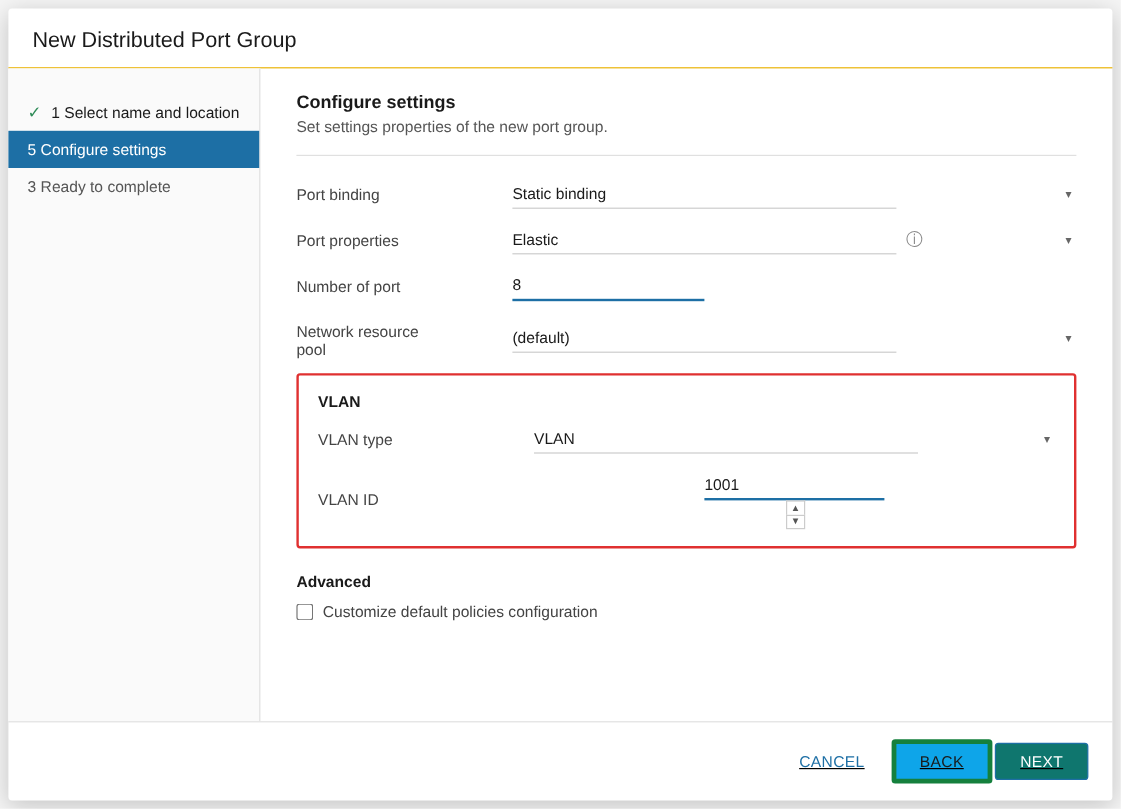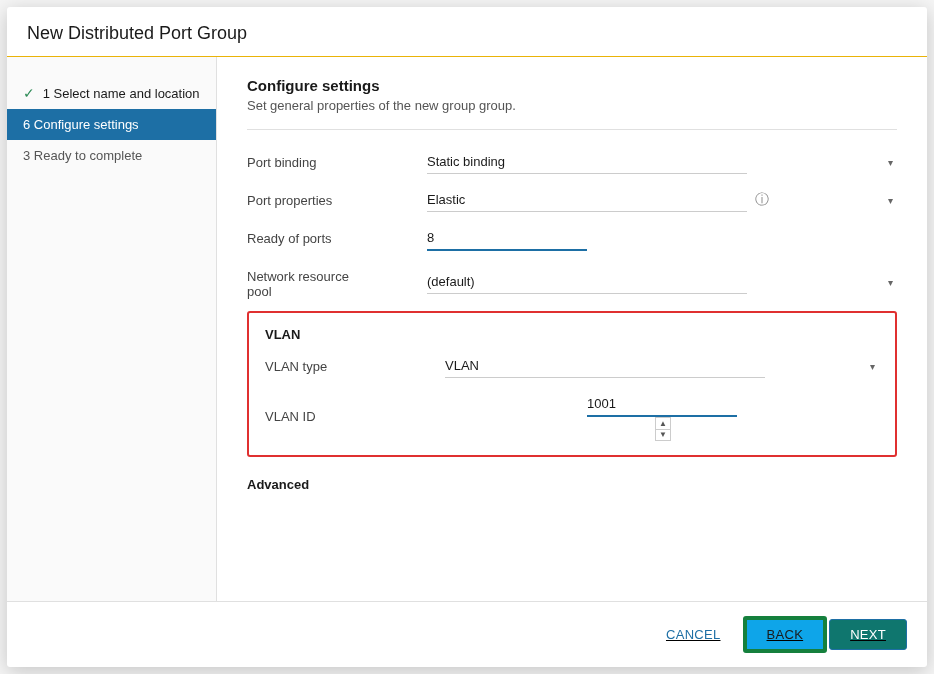--- a/index.html
+++ b/index.html
@@ -266,33 +266,33 @@
   <div class="dialog-body">
 
     <div class="sidebar">
 
       <div class="sidebar-item completed">
         <span class="check-icon">✓</span>
         <span>1 Select name and location</span>
       </div>
 
       <div class="sidebar-item active">
-        <span>6 Configure settings</span>
+        <span>5 Configure settings</span>
       </div>
 
       <div class="sidebar-item">
         <span>3 Ready to complete</span>
       </div>
 
     </div>
 
     <div class="main-content">
 
       <div class="section-title">Configure settings</div>
-      <div class="section-subtitle">Set general properties of the new group group.</div>
+      <div class="section-subtitle">Set settings properties of the new port group.</div>
       <hr class="section-divider">
 
       <div class="form-grid">
 
         <div class="form-label">Port binding</div>
         <div class="form-control-wrap">
           <select class="form-select">
             <option>Static binding</option>
           </select>
           <span class="chevron-icon">▾</span>
@@ -300,21 +300,21 @@
 
         <div class="form-label">Port properties</div>
         <div class="form-control-wrap">
           <select class="form-select">
             <option>Elastic</option>
           </select>
           <span class="chevron-icon">▾</span>
           <span class="info-icon">ⓘ</span>
         </div>
 
-        <div class="form-label">Ready of ports</div>
+        <div class="form-label">Number of port</div>
         <div class="form-control-wrap">
           <input class="form-input" type="text" value="8" style="">
         </div>
 
         <div class="form-label multiline">Network resource<br>pool</div>
         <div class="form-control-wrap">
           <select class="form-select">
             <option>(default)</option>
           </select>
           <span class="chevron-icon">▾</span>
@@ -342,20 +342,24 @@
               <button>▲</button>
               <button>▼</button>
             </div>
           </div>
 
         </div>
       </div>
 
       <div class="advanced-section">
         <div class="advanced-title">Advanced</div>
+        <div class="checkbox-row">
+          <input type="checkbox" id="customize-policies" style="">
+          <label for="customize-policies">Customize default policies configuration</label>
+        </div>
       </div>
 
     </div>
   </div>
 
   <div class="dialog-footer">
     <button class="btn btn-cancel">CANCEL</button>
     <button class="btn btn-back">BACK</button>
     <button class="btn btn-next">NEXT</button>
   </div>

